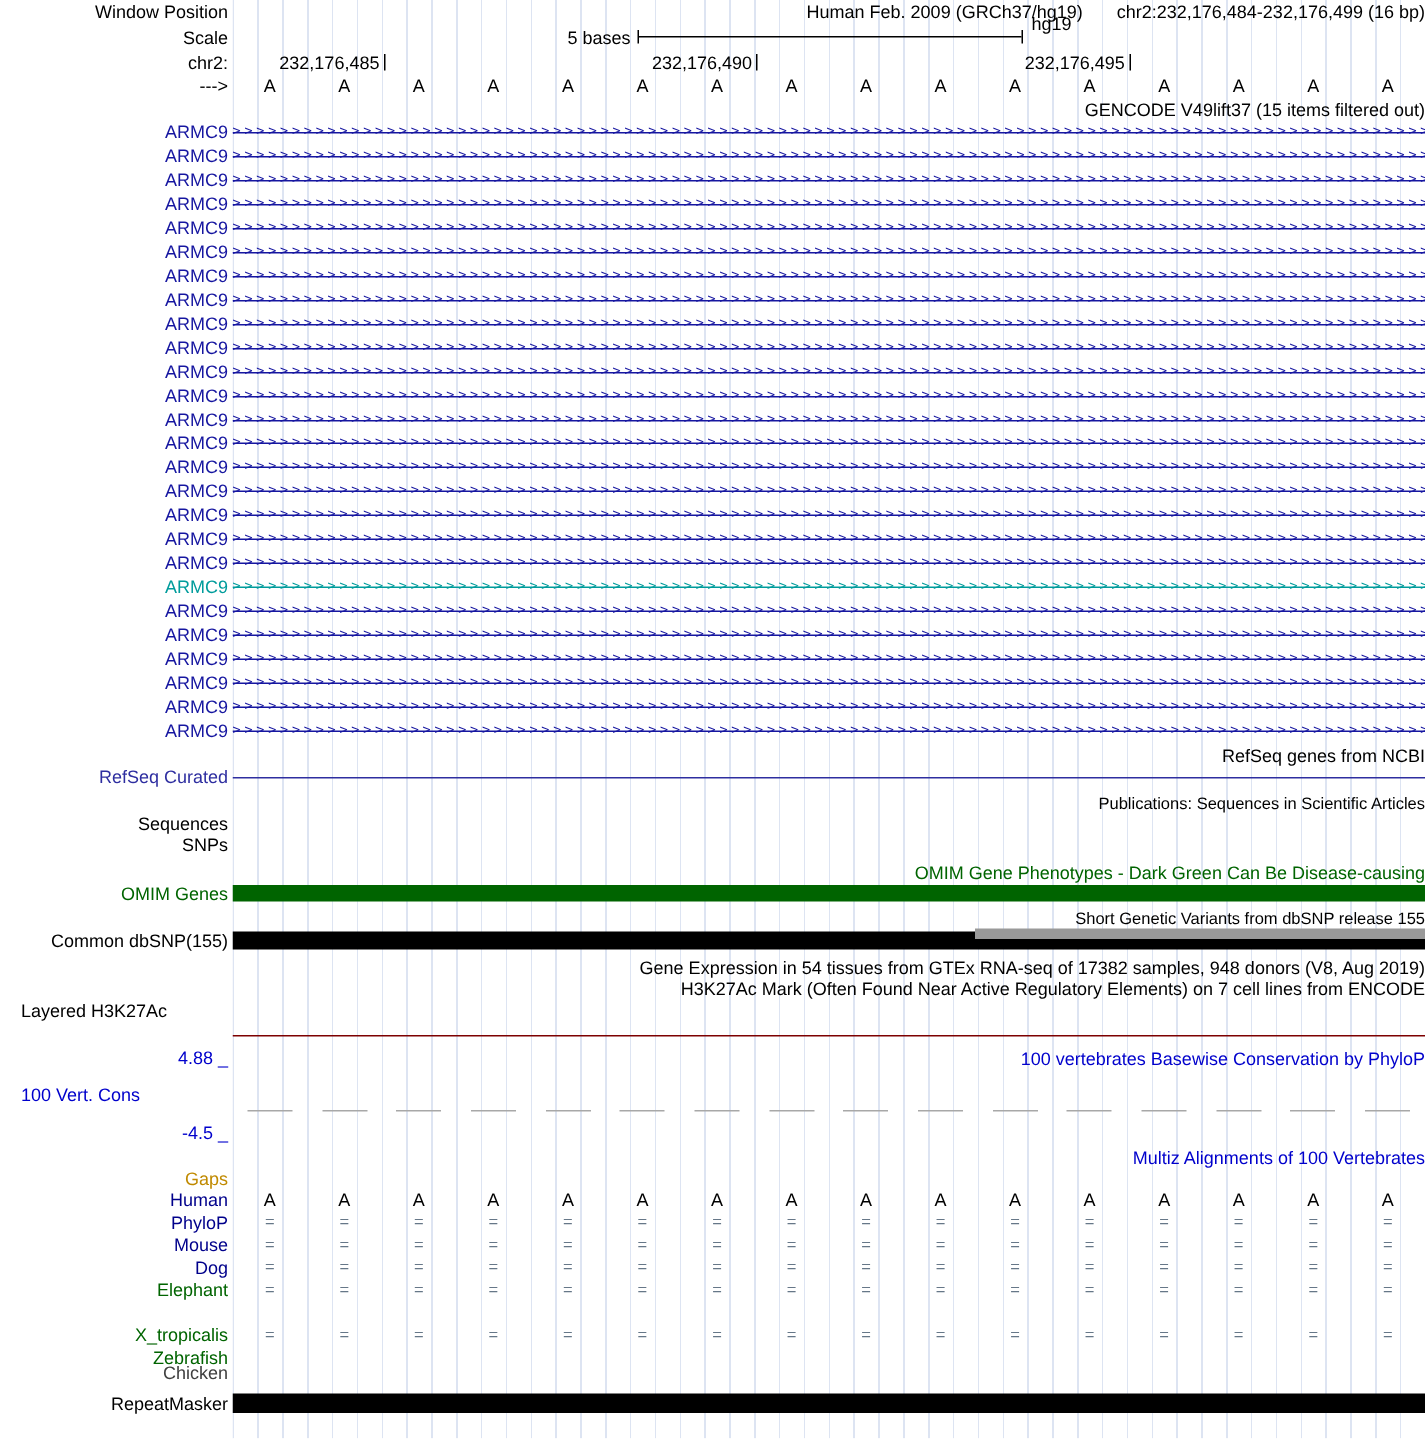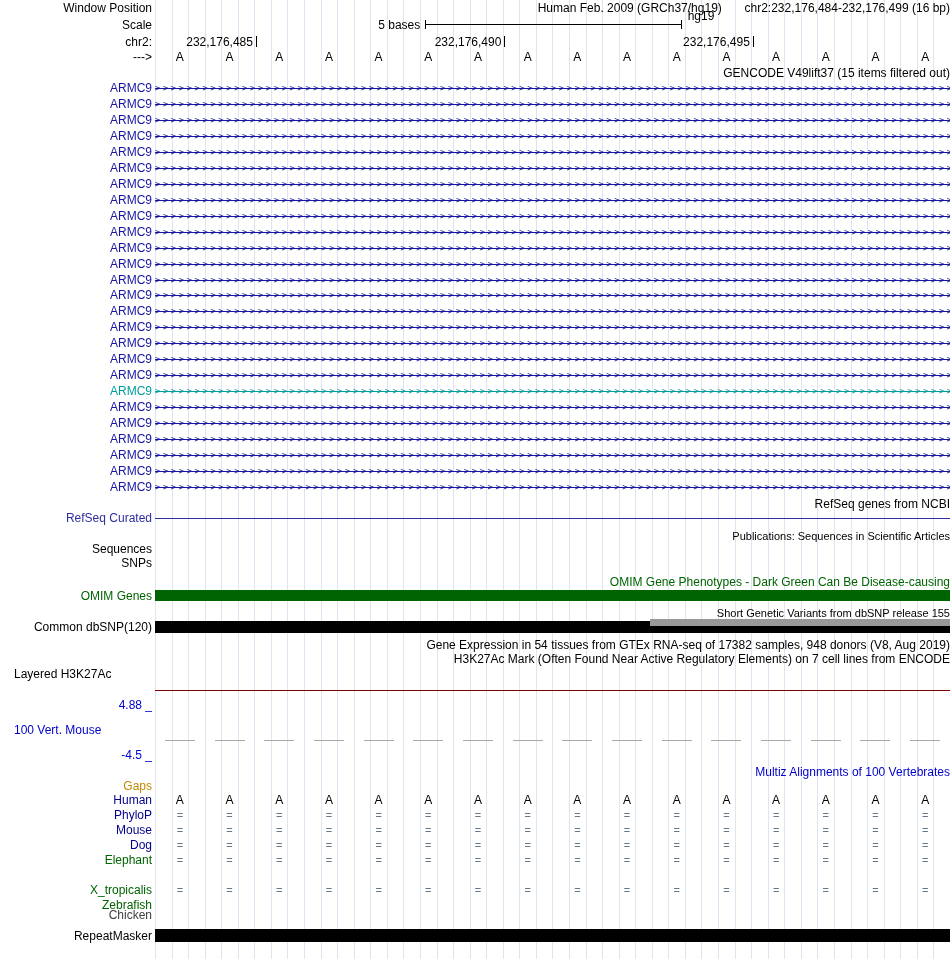--- a/index.html
+++ b/index.html
@@ -49,20 +49,21 @@
     <div class="bar" style="top:590px;left:0;width:100%;height:11px;background:#006400"></div>
 
     <div class="trow centered small" style="top:607px">Short Genetic Variants from dbSNP release 155</div>
     <div class="bar" style="top:621px;left:0;width:100%;height:12px;background:#000"></div>
     <div class="bar" style="top:619px;left:62.3%;width:37.7%;height:7px;background:#999"></div>
 
     <div class="trow centered" style="top:639px">Gene Expression in 54 tissues from GTEx RNA-seq of 17382 samples, 948 donors (V8, Aug 2019)</div>
     <div class="trow centered" style="top:653px">H3K27Ac Mark (Often Found Near Active Regulatory Elements) on 7 cell lines from ENCODE</div>
     <div class="bar" style="top:690px;left:0;width:100%;height:1px;background:#7d0000"></div>
 
+    <div class="trow centered" style="top:700px;color:#0000cc">100 vertebrates Basewise Conservation by PhyloP</div>
 
     <div class="trow centered" style="top:766px;color:#0000cc">Multiz Alignments of 100 Vertebrates</div>
 
     <div class="bar" style="top:929px;left:0;width:100%;height:13px;background:#000"></div>
 
   <div class="cell" style="top: 36px; left: calc(12.7% - 3px); transform: translateX(-100%);">232,176,485</div>
       <div class="tickline" style="top: 36px; left: 12.7%; height: 11px;"></div>
       <div class="cell" style="top: 36px; left: calc(43.95% - 3px); transform: translateX(-100%);">232,176,490</div>
       <div class="tickline" style="top: 36px; left: 43.95%; height: 11px;"></div>
       <div class="cell" style="top: 36px; left: calc(75.2% - 3px); transform: translateX(-100%);">232,176,495</div>
@@ -226,24 +227,24 @@
   <div id="labels">
     <div class="lbl" style="top:2px">Window Position</div>
     <div class="lbl" style="top:19px">Scale</div>
     <div class="lbl" style="top:36px">chr2:</div>
     <div class="lbl" style="top:51px">---&gt;</div>
 
     <div class="lbl" style="top:512px;color:#2e2ea0">RefSeq Curated</div>
     <div class="lbl" style="top:543px">Sequences</div>
     <div class="lbl" style="top:557px">SNPs</div>
     <div class="lbl" style="top:590px;color:#006400">OMIM Genes</div>
-    <div class="lbl" style="top:621px">Common dbSNP(120)</div>
+    <div class="lbl" style="top:621px">Common dbSNP(155)</div>
     <div class="lbl leftal" style="top:668px">Layered H3K27Ac</div>
     <div class="lbl" style="top:699px;color:#0000cc">4.88 _</div>
-    <div class="lbl leftal" style="top:724px;color:#0000cc">100 Vert. Mouse</div>
+    <div class="lbl leftal" style="top:724px;color:#0000cc">100 Vert. Cons</div>
     <div class="lbl" style="top:749px;color:#0000cc">-4.5 _</div>
     <div class="lbl" style="top:780px;color:#c08a00">Gaps</div>
     <div class="lbl" style="top:930px">RepeatMasker</div>
   <div class="lbl" style="top: 82px; color: rgb(22, 22, 160);">ARMC9</div>
       <div class="lbl" style="top: 97.96px; color: rgb(22, 22, 160);">ARMC9</div>
       <div class="lbl" style="top: 113.92px; color: rgb(22, 22, 160);">ARMC9</div>
       <div class="lbl" style="top: 129.88px; color: rgb(22, 22, 160);">ARMC9</div>
       <div class="lbl" style="top: 145.84px; color: rgb(22, 22, 160);">ARMC9</div>
       <div class="lbl" style="top: 161.8px; color: rgb(22, 22, 160);">ARMC9</div>
       <div class="lbl" style="top: 177.76px; color: rgb(22, 22, 160);">ARMC9</div>

